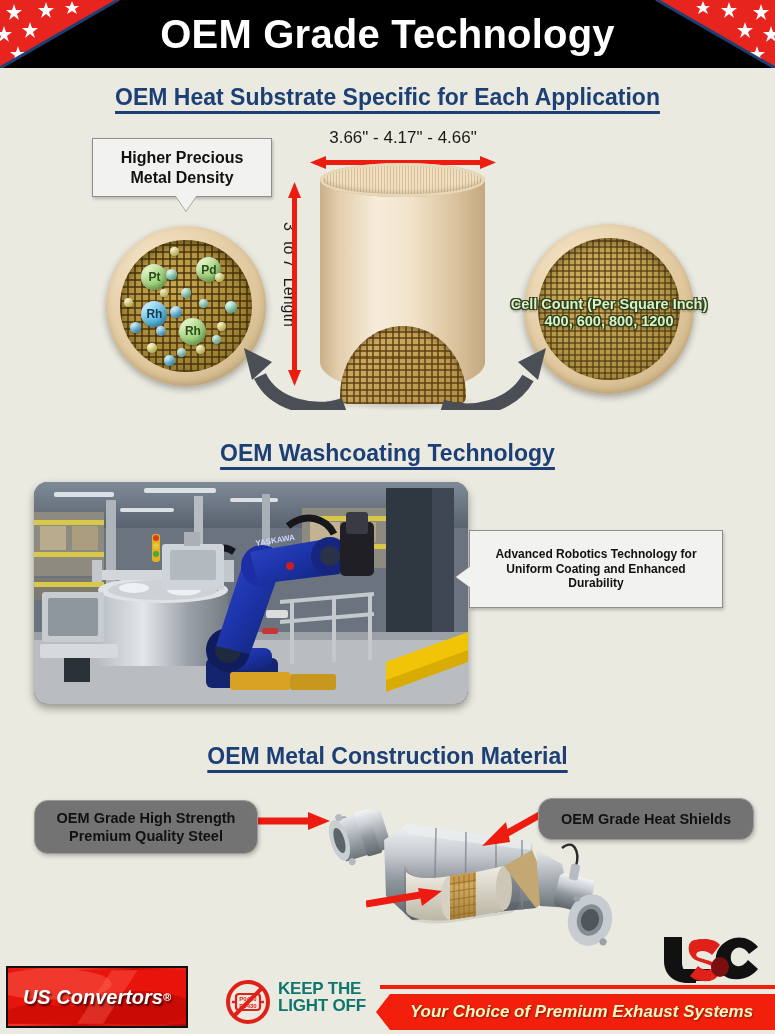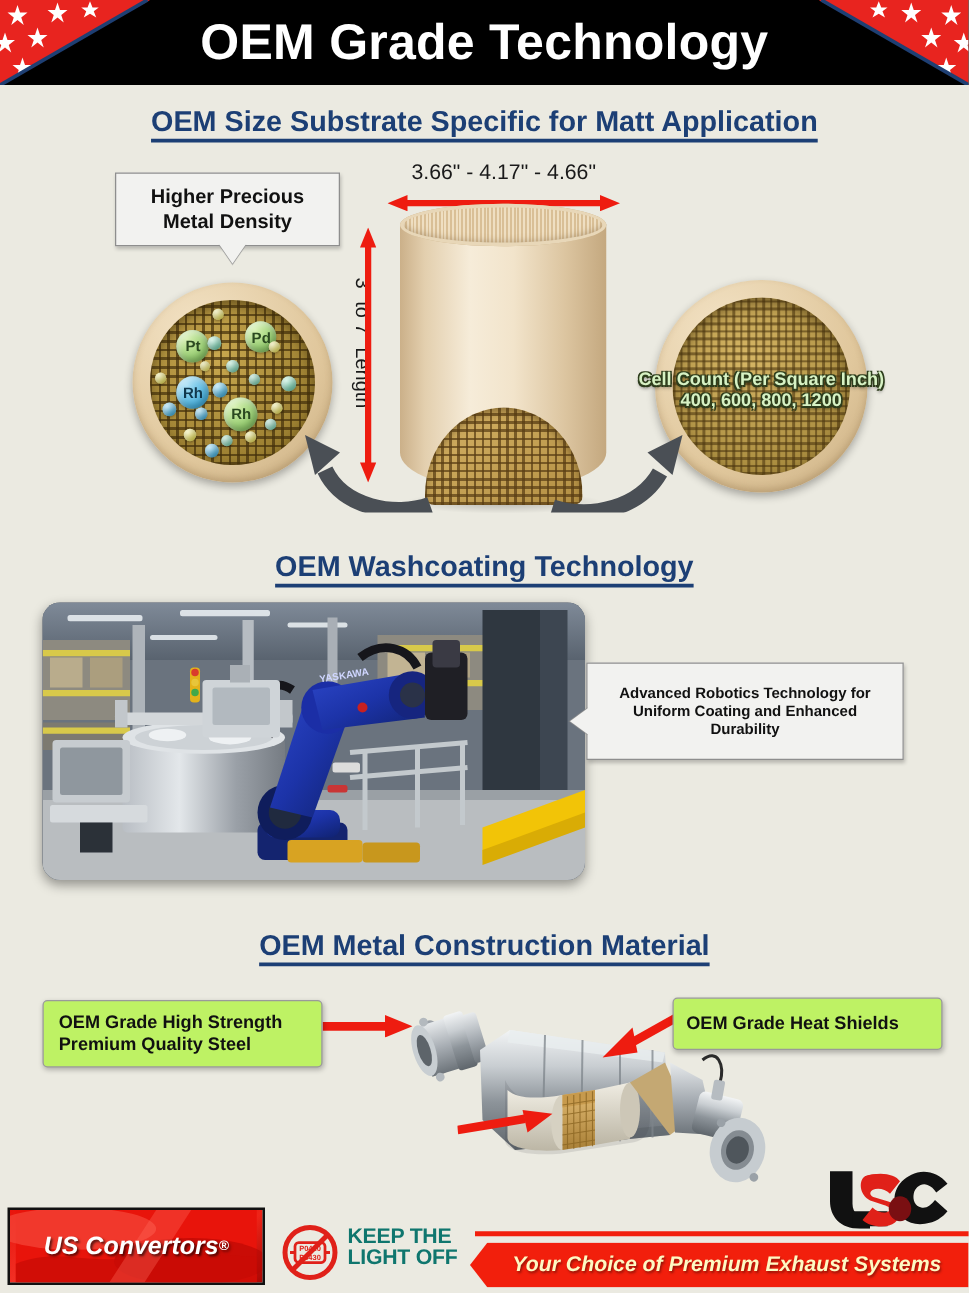--- a/index.html
+++ b/index.html
@@ -80,23 +80,23 @@
   .callout-robot { left: 469px; top: 530px; width: 254px; font-size: 12px; padding: 16px 10px; }
   .callout-robot .tail {
     left: -14px; top: 46%;
     border-top: 11px solid transparent; border-bottom: 11px solid transparent;
     border-right: 15px solid #f2f2f0;
     filter: drop-shadow(-1px 0 0 #8e8e8e);
   }
 
   
   .pill {
-    position: absolute; background: #bef264; border: 1px solid #9a9a9a;
-    border-radius: 4px; box-shadow: 1px 2px 4px rgba(0,0,0,.25);
-    color: #111; font-weight: bold; line-height: 1.25;
+    position: absolute; background: #737373; border: 1px solid #9a9a9a;
+    border-radius: 14px; box-shadow: 1px 2px 4px rgba(0,0,0,.25);
+    text-align: center; color: #111; font-weight: bold; line-height: 1.25;
     padding: 8px 12px;
   }
   .pill-steel  { left: 34px;  top: 800px; width: 224px; font-size: 14.5px; }
   .pill-matt   { left: 124px; top: 870px; width: 242px; font-size: 14.5px; }
   .pill-shield { left: 538px; top: 798px; width: 216px; font-size: 14.5px; padding: 11px 10px; }
 
   
   .cyl-wrap { position: absolute; left: 320px; top: 163px; width: 165px; height: 243px; }
   .cyl-body {
     position: absolute; left: 0; top: 16px; width: 165px; height: 213px;
@@ -206,21 +206,21 @@
 
   
   .converter { position: absolute; left: 300px; top: 780px; width: 320px; height: 180px; }
 
   
   .usc-logo { position: absolute; left: 658px; top: 933px; width: 105px; height: 50px; }
   .footer-red-line {
     position: absolute; left: 380px; top: 985px; width: 395px; height: 4px; background: #f21f0c;
   }
   .logo-box {
-    position: absolute; left: 6px; top: 966px; width: 206px; height: 62px;
+    position: absolute; left: 6px; top: 966px; width: 182px; height: 62px;
     border: 2px solid #111; overflow: hidden;
     background: linear-gradient(135deg, #e8140b 0%, #f4352a 28%, #c90b06 55%, #ef2418 78%, #a80703 100%);
   }
   .logo-box .lb-text {
     position: absolute; inset: 0; display: flex; align-items: center; justify-content: center;
     color: #fff; font-size: 20px; font-weight: bold; font-style: italic;
     text-shadow: 1.5px 1.5px 2px rgba(0,0,0,.65);
   }
   .logo-box .lb-text sup { font-size: 11px; vertical-align: super; }
 
@@ -274,21 +274,21 @@
           <polygon points="90,22 92,28 98,28 93,32 95,38 90,34 85,38 87,32 82,28 88,28"></polygon>
           <polygon points="116,26 118,32 124,32 119,36 121,42 116,38 111,42 113,36 108,32 114,32"></polygon>
           <polygon points="102,46 104,52 110,52 105,56 107,62 102,58 97,62 99,56 94,52 100,52"></polygon>
           <polygon points="48,1 50,6 55,6 51,9 53,14 48,11 43,14 45,9 41,6 46,6"></polygon>
         </g>
       </svg>
       <div class="star-stripe"></div>
     </div>
   </div>
 
-  <div class="sec-head h1">OEM Size Substrate Specific for Matt Application</div>
+  <div class="sec-head h1">OEM Heat Substrate Specific for Each Application</div>
 
   <div class="callout callout-hpm">
     <span>Higher Precious Metal Density</span>
     <span class="tail"></span>
   </div>
 
 
   <div class="dim-label-w">3.66" - 4.17" - 4.66"</div>
   <svg class="arrow-h" viewBox="0 0 186 13">
     <line x1="12" y1="6.5" x2="174" y2="6.5" stroke="#ee1c10" stroke-width="5"></line>

